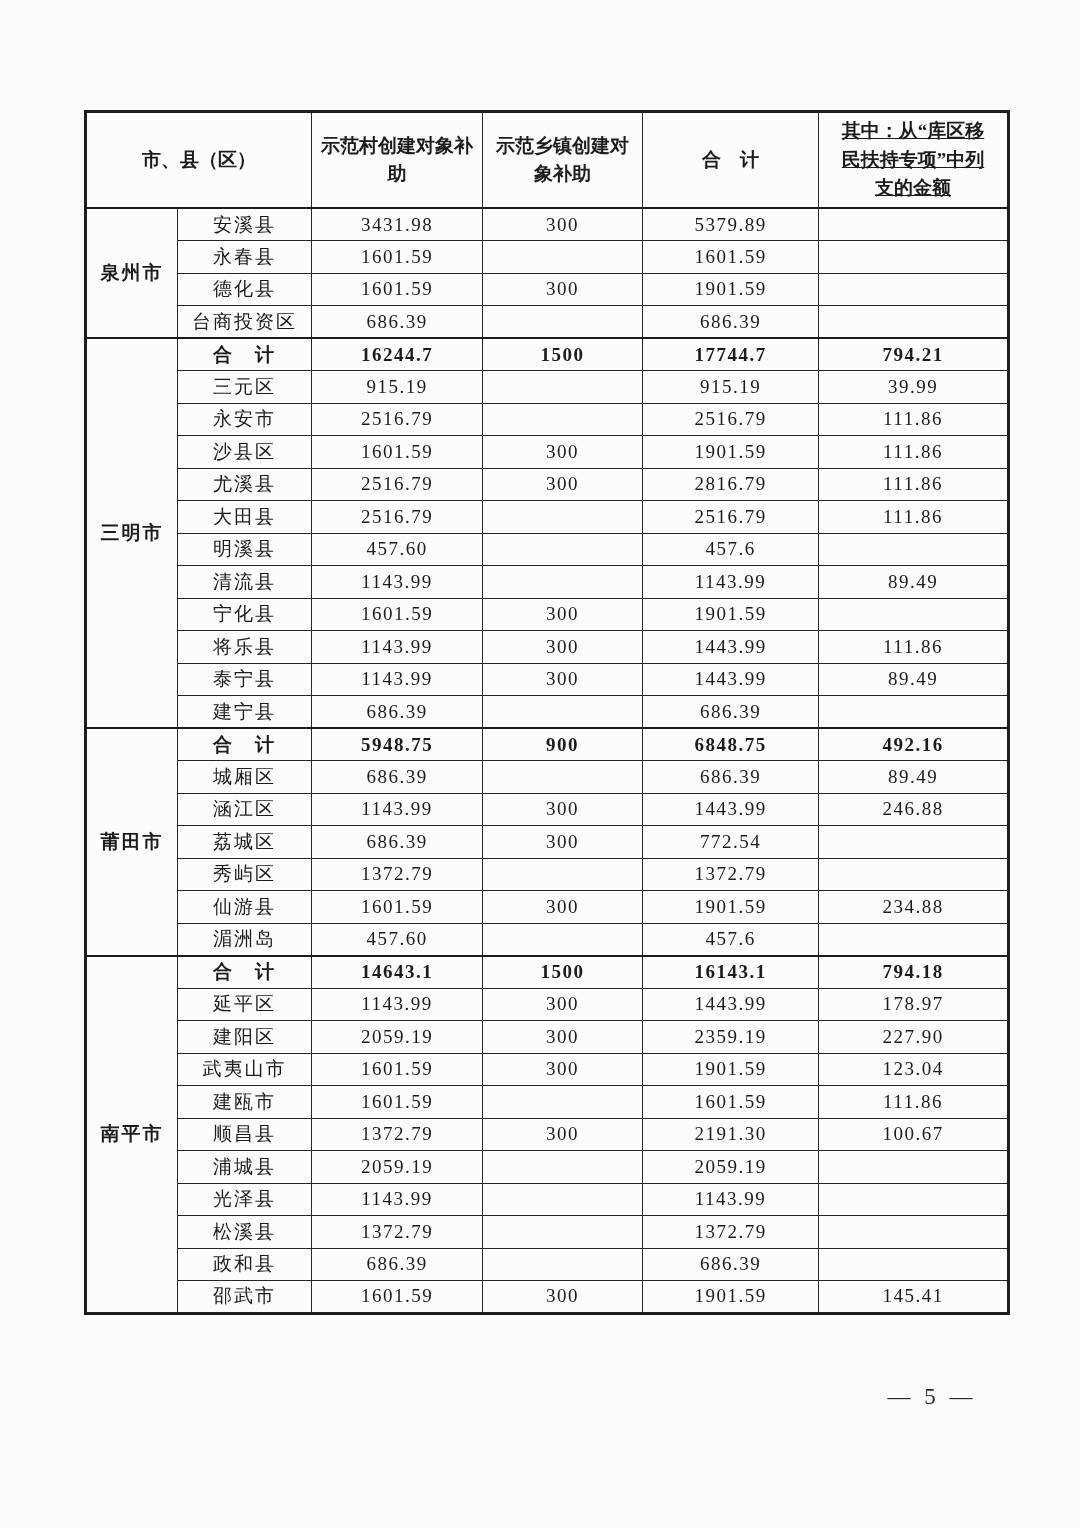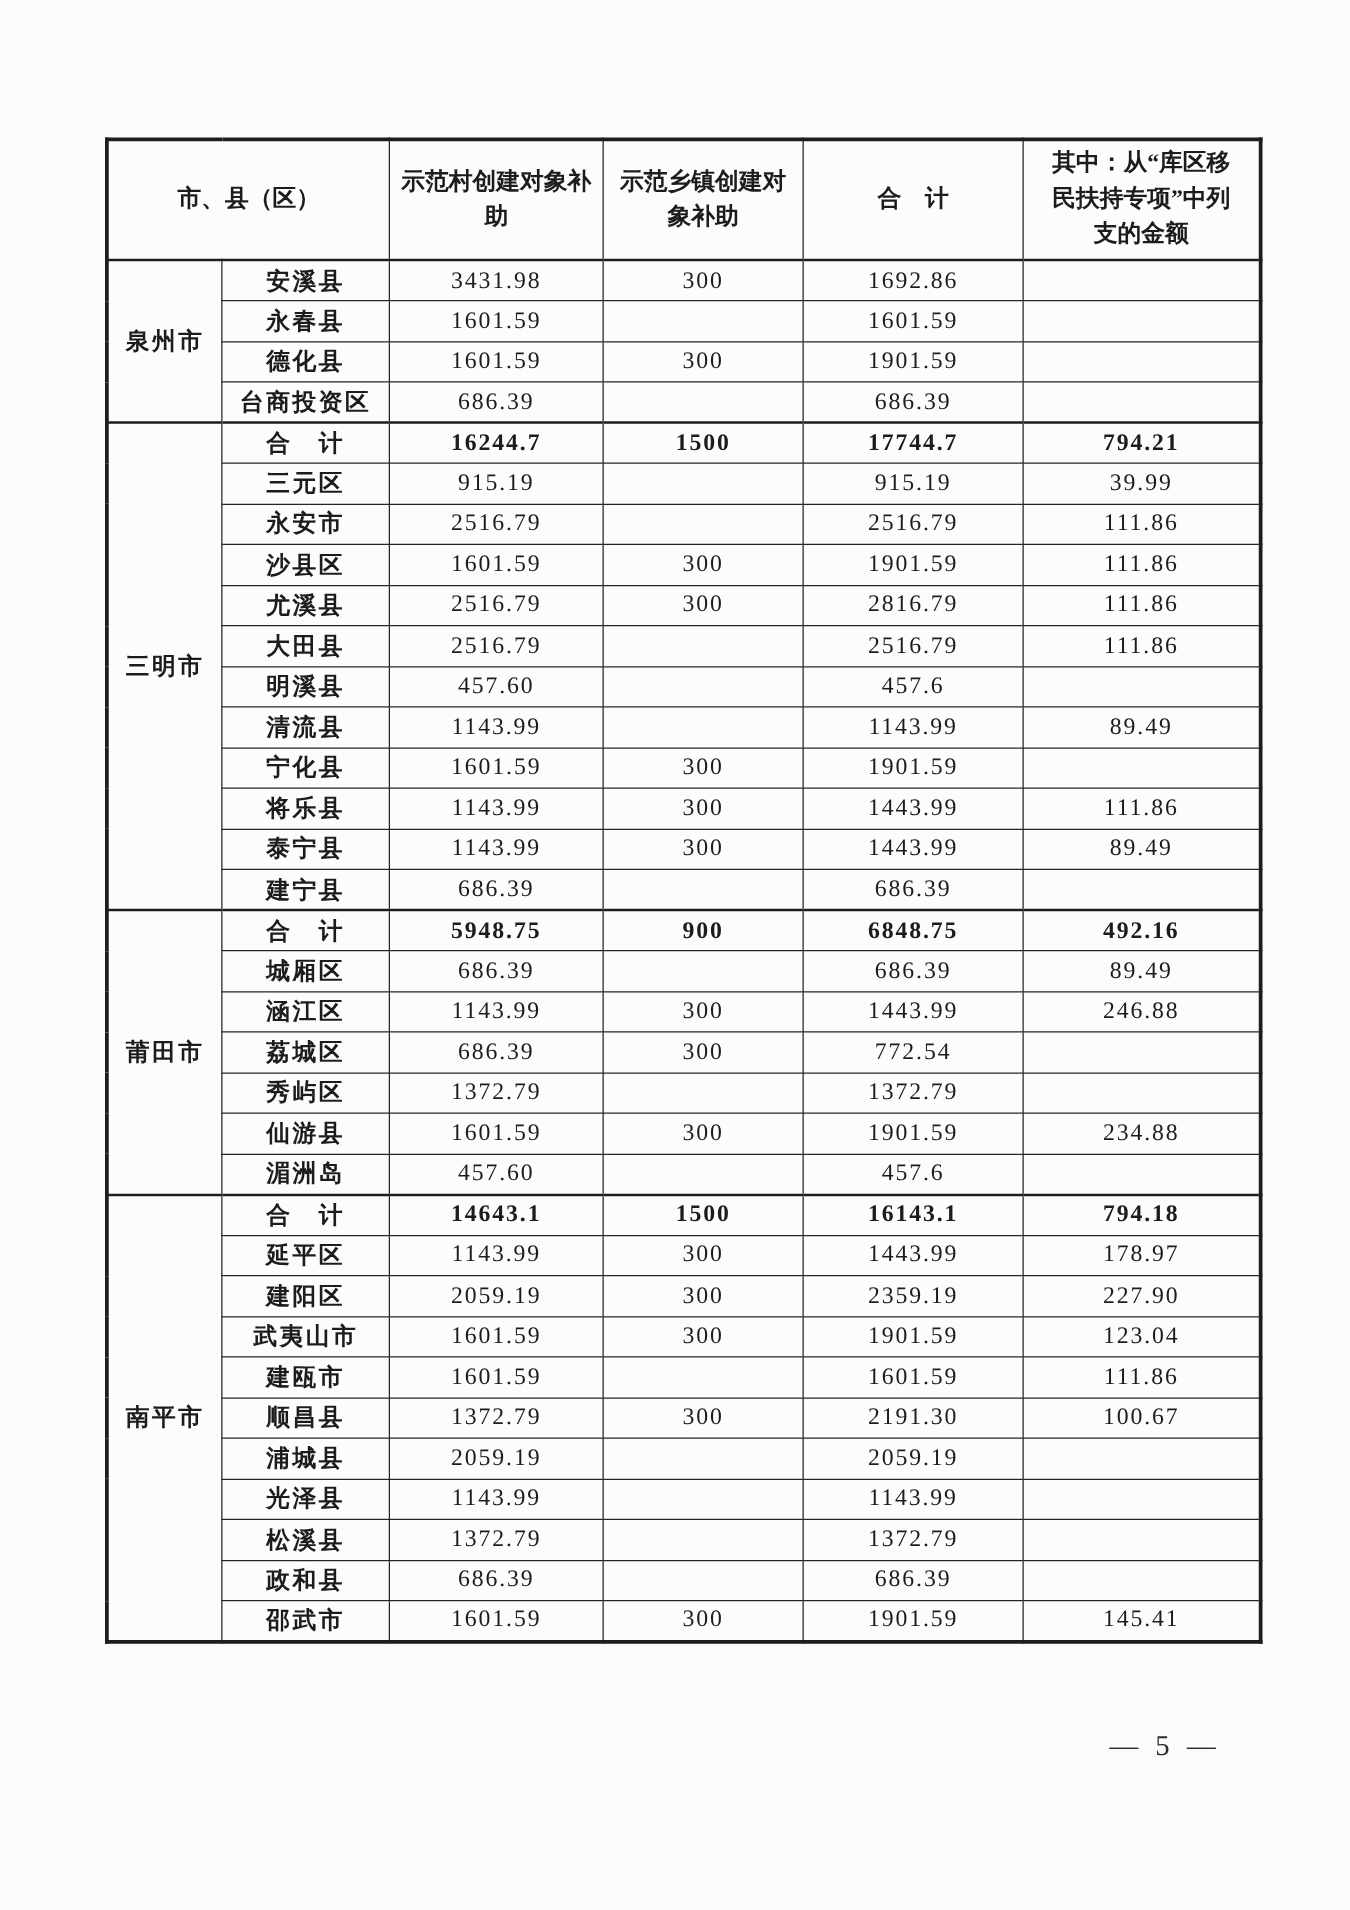--- a/index.html
+++ b/index.html
@@ -36,38 +36,38 @@
   }
   .doc-table thead th {
     height: 90px;
     font-weight: bold;
     line-height: 1.5;
     padding: 2px 6px;
     border-bottom: 2.5px solid #1d1d1d;
   }
   .doc-table thead th.special-header {
     padding: 2px 22px;
+    text-decoration: underline;
   }
   .doc-table tbody tr {
     height: 32.5px;
   }
   .doc-table tbody tr.group-start td {
     border-top: 2.5px solid #1d1d1d;
   }
   .doc-table tbody tr.total-row td {
     font-weight: bold;
   }
   .city-cell {
     font-weight: bold;
     letter-spacing: 2px;
     margin-top: 40px;
   }
   .county-cell {
     letter-spacing: 2px;
-    font-weight: bold;
   }
   .num-cell {
     letter-spacing: 1.5px;
   }
   .page-number {
     position: absolute;
     top: 1384px;
     left: 852px;
     width: 160px;
     text-align: center;
@@ -96,21 +96,21 @@
       <th>合　计</th>
       <th class="special-header">其中：从“库区移民扶持专项”中列支的金额</th>
     </tr>
   </thead>
   <tbody>
       <tr class="group-start">
         <td rowspan="4" class="city-cell">泉州市</td>
         <td class="county-cell">安溪县</td>
         <td class="num-cell">3431.98</td>
         <td class="num-cell">300</td>
-        <td class="num-cell">1692.86</td>
+        <td class="num-cell">5379.89</td>
         <td class="num-cell"></td>
       </tr>
       <tr>
         <td class="county-cell">永春县</td>
         <td class="num-cell">1601.59</td>
         <td class="num-cell"></td>
         <td class="num-cell">1601.59</td>
         <td class="num-cell"></td>
       </tr>
       <tr>

